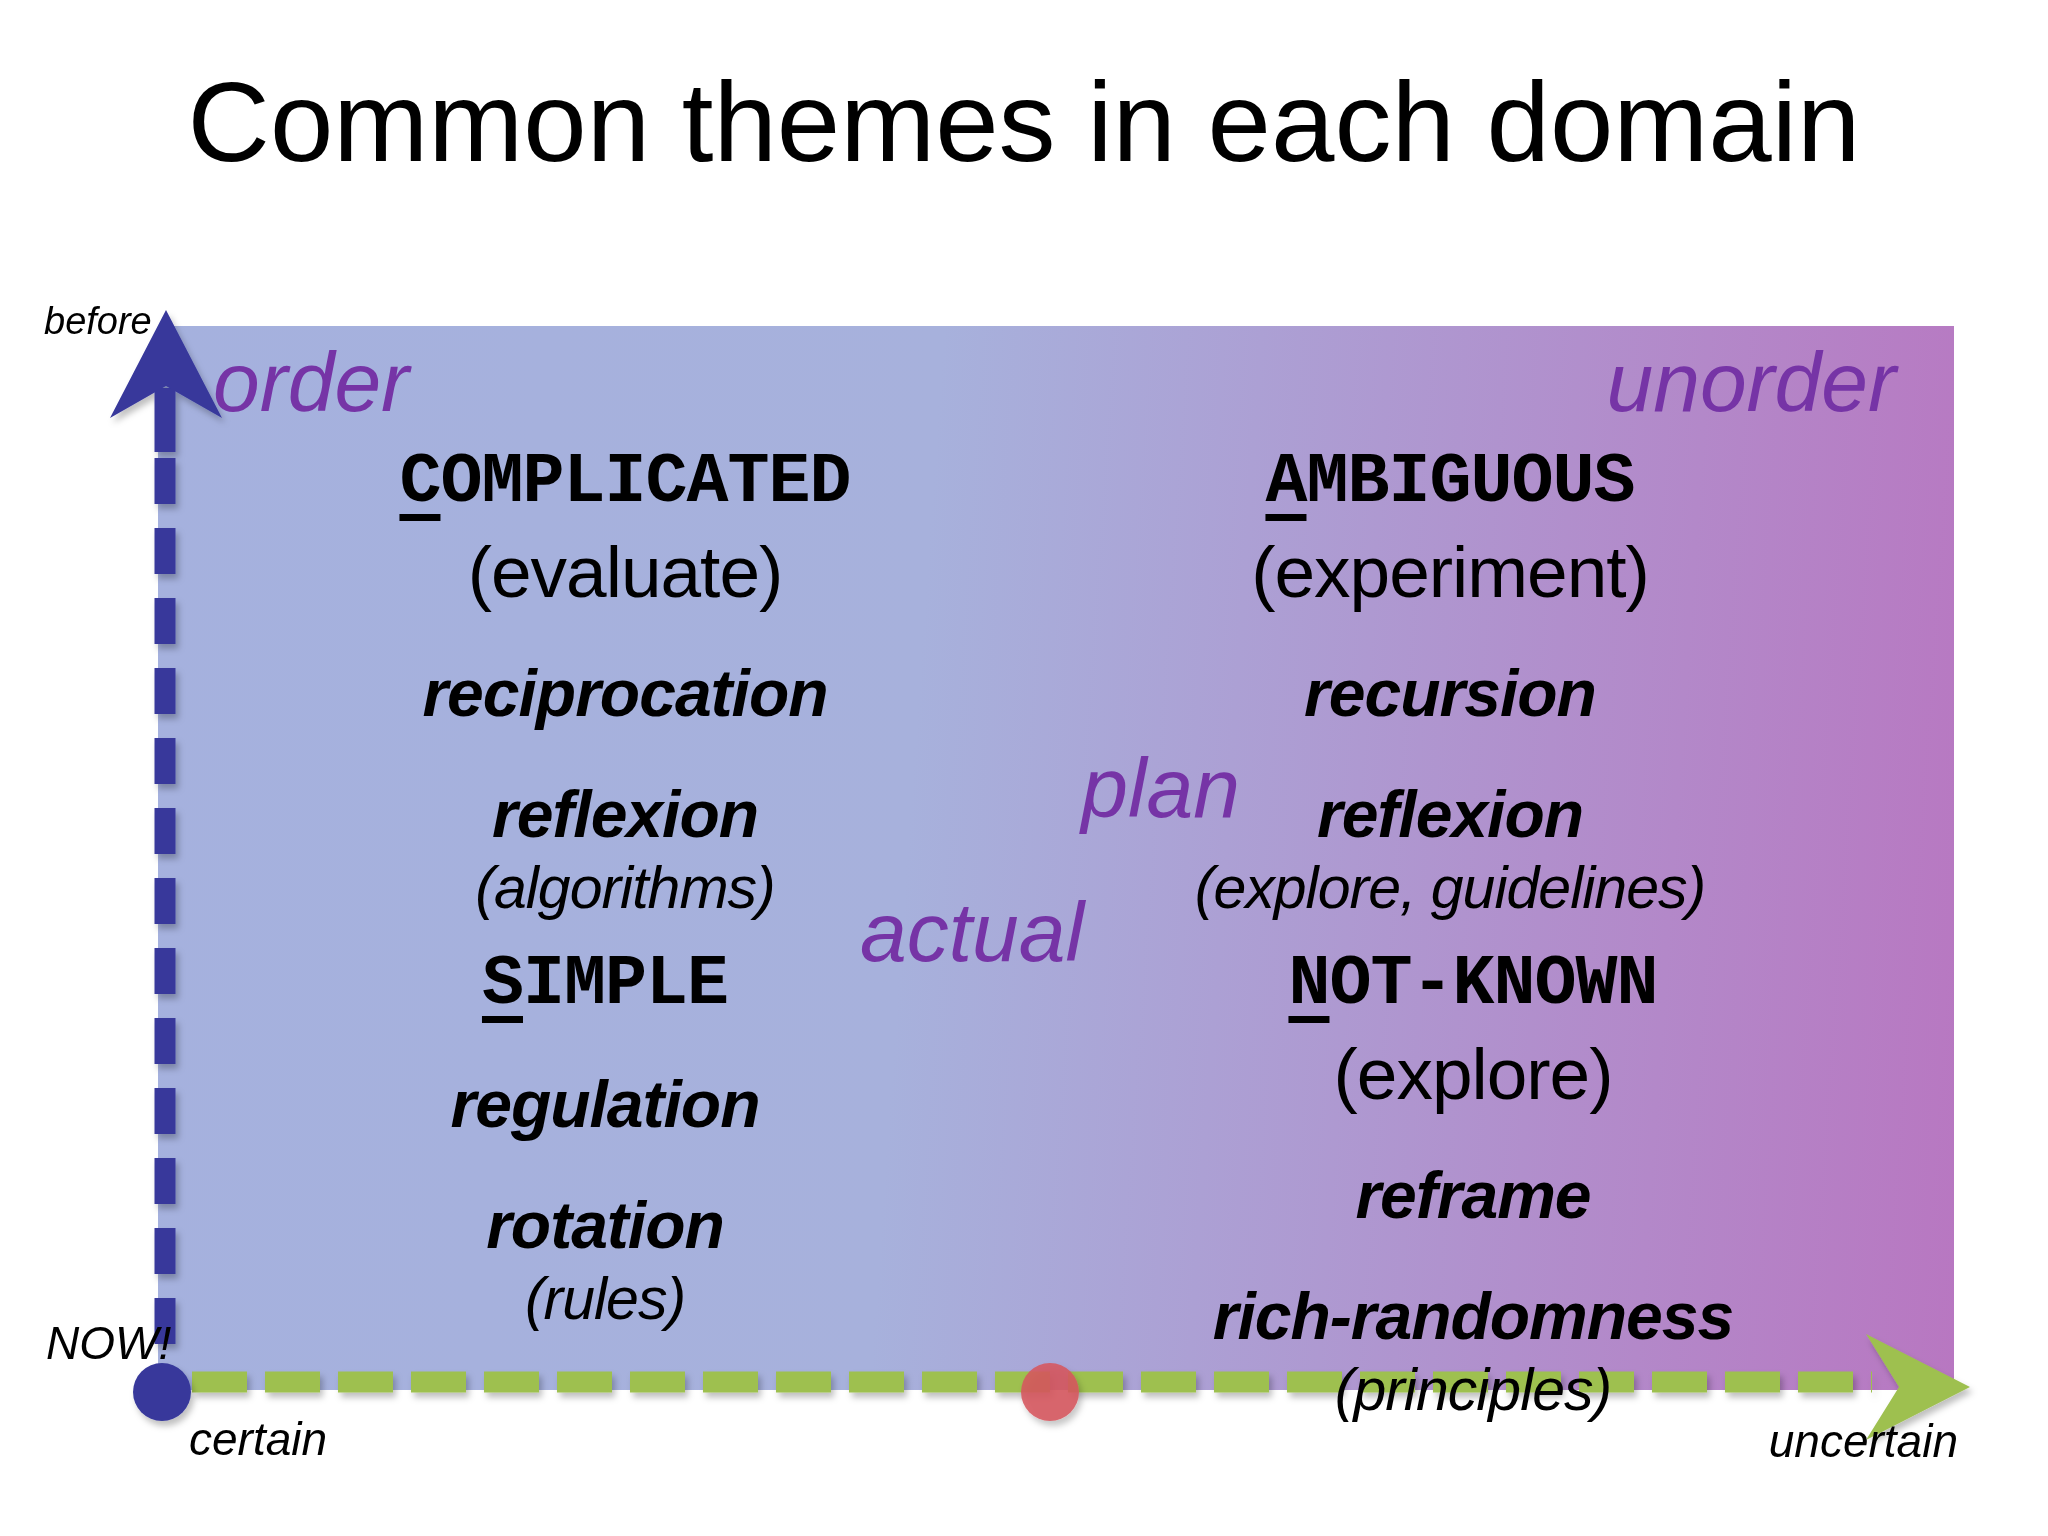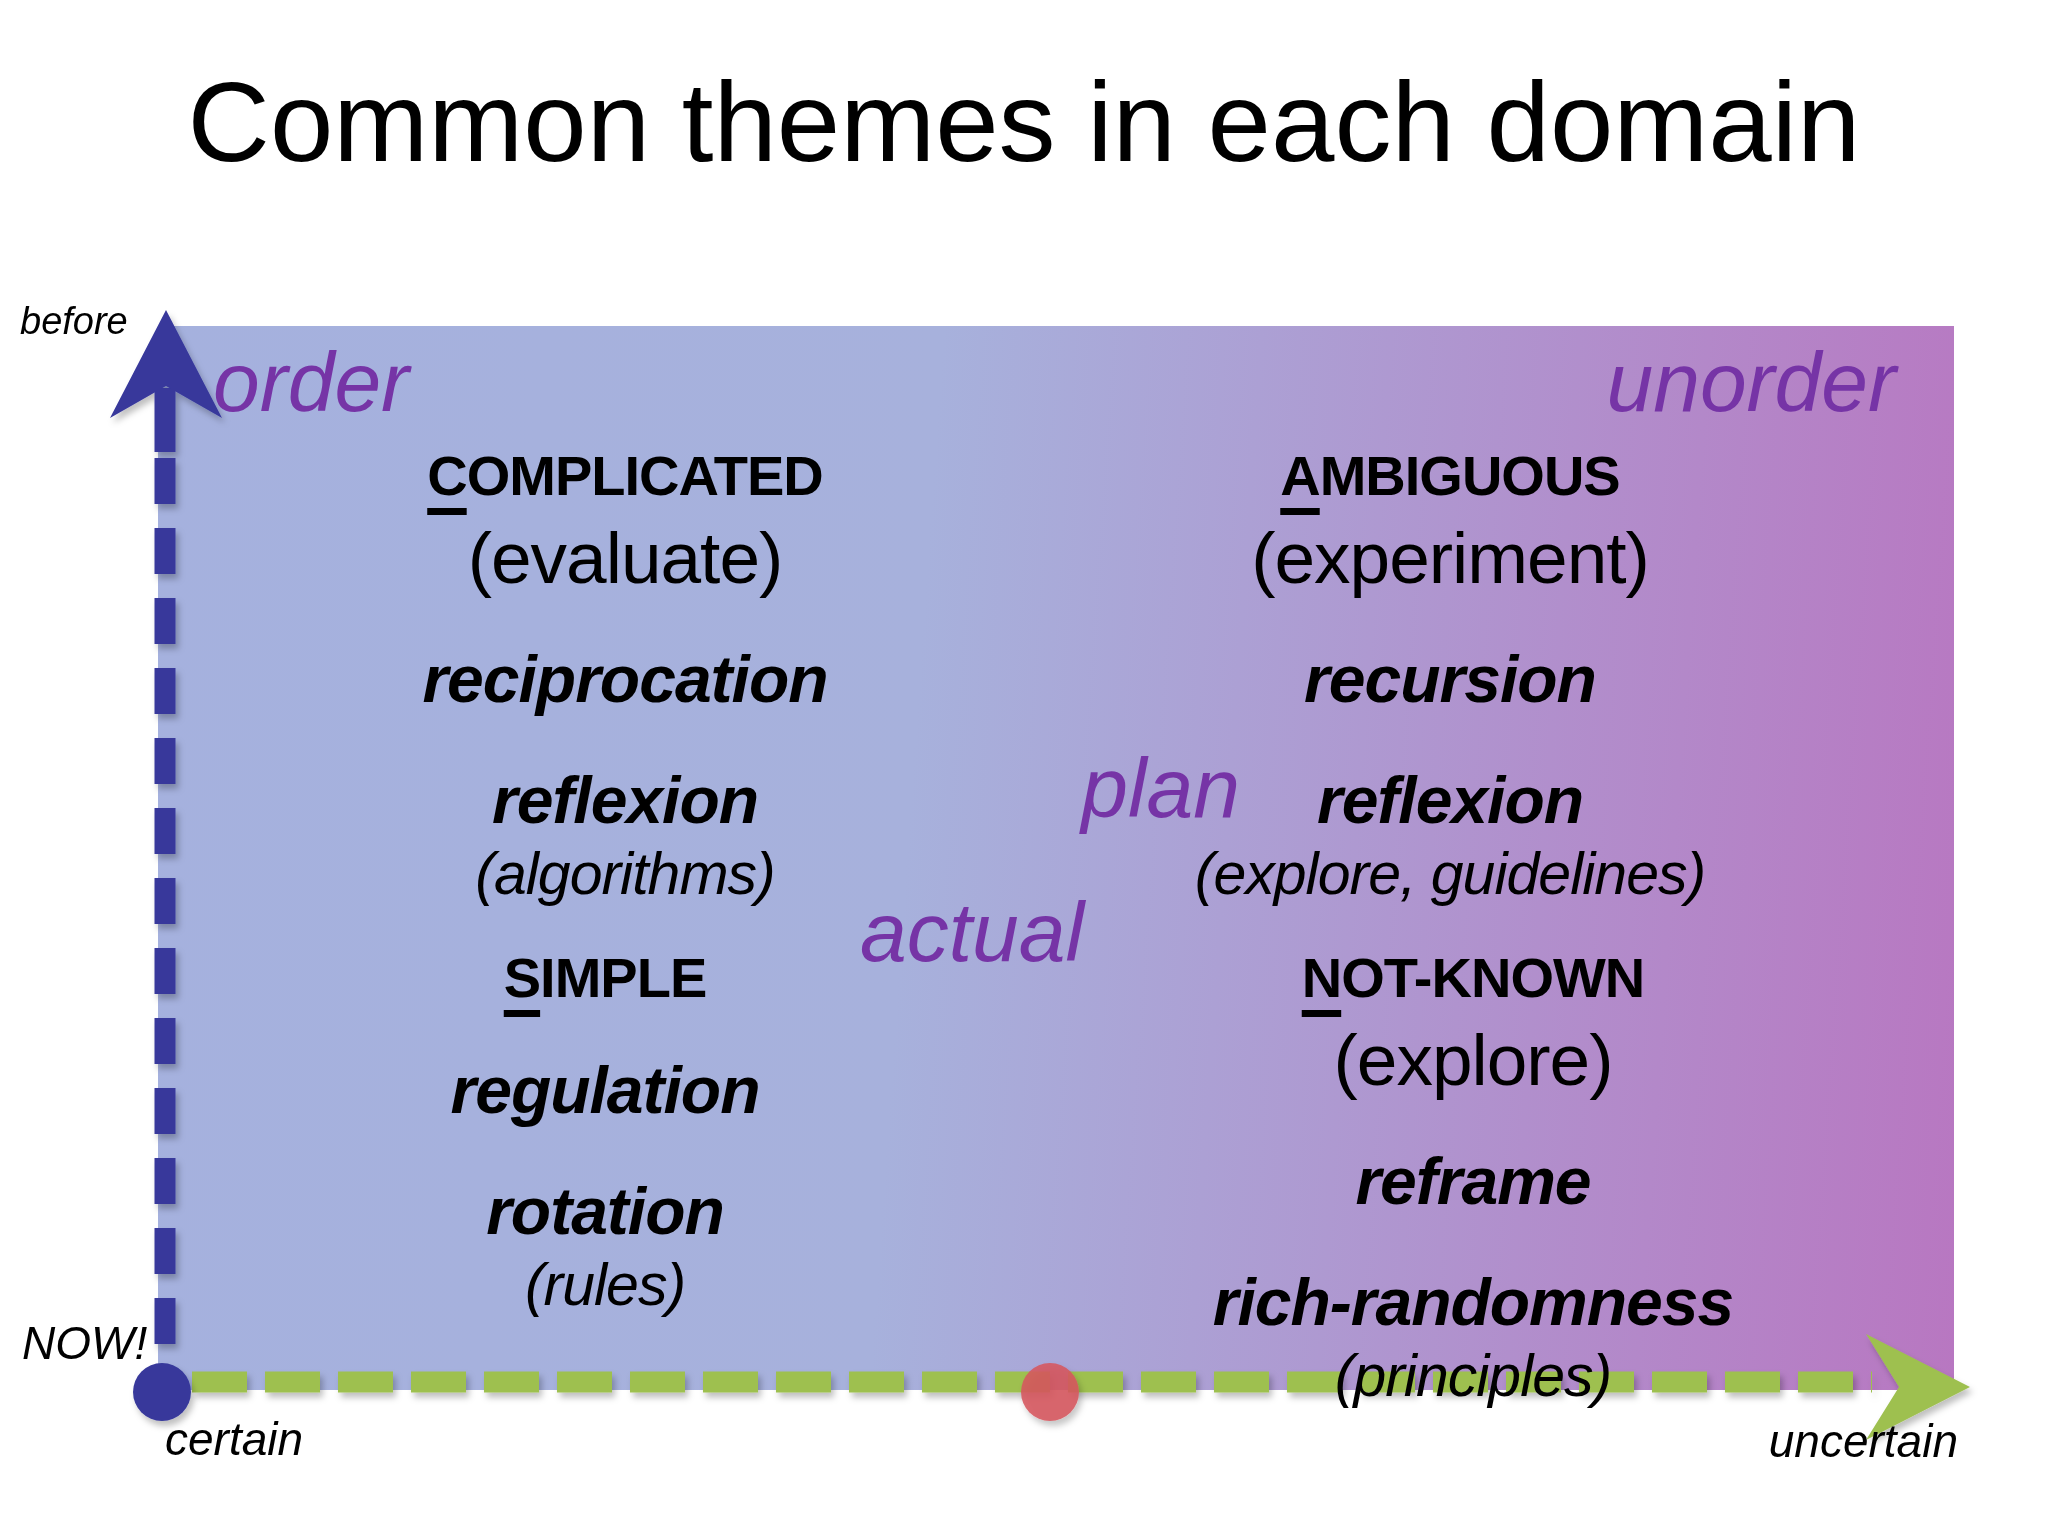--- a/index.html
+++ b/index.html
@@ -38,31 +38,31 @@
   .red-stroke{stroke:var(--divider-red);}
   .red-fill{fill:var(--divider-red);}
   .gray-stroke{stroke:var(--divider-gray);}
   .qblock{
     z-index:3;text-align:center;letter-spacing:-1px;
   }
   .q-tl{left:180px;top:448px;width:890px;}
   .q-tr{left:1000px;top:448px;width:900px;}
   .q-bl{left:160px;top:950px;width:890px;}
   .q-br{left:1023px;top:950px;width:900px;}
-  .qheading{font-size:56px;font-weight:bold;line-height:1.0;margin:0 0 16px 0;}
+  .qheading{font-size:70px;font-weight:bold;line-height:1.0;margin:0 0 16px 0;font-family:Liberation Mono, monospace;}
   .qheading .fl{text-decoration:underline;text-decoration-thickness:7px;text-underline-offset:13px;}
   .qaction{font-size:73px;line-height:75px;font-weight:400;}
   .qtheme{font-size:66px;line-height:73px;font-weight:bold;font-style:italic;margin-top:48px;}
   .qnote{font-size:59px;line-height:74px;font-style:italic;}
   .plabel{z-index:3;font-style:italic;color:var(--label-purple);font-size:84px;line-height:1;}
   .lbl-order{left:213px;top:340px;}
   .lbl-unorder{right:152px;top:340px;}
   .lbl-plan{left:860px;top:746px;width:380px;text-align:right;}
   .lbl-actual{left:860px;top:890px;width:390px;text-align:left;}
-  .alabel{z-index:4;font-style:italic;color:var(--text-black);font-size:46px;line-height:1;}
+  .alabel{z-index:4;font-style:italic;color:var(--text-black);font-size:46px;line-height:1;margin-left:24px;}
   .lbl-before{left:20px;top:302px;font-size:38px;}
   .lbl-now{left:22px;top:1320px;}
   .lbl-certain{left:165px;top:1416px;}
   .lbl-uncertain{right:90px;top:1418px;}
 </style>
 </head>
 <body>
 
 <div class="abs title">Common themes in each domain</div>
 

